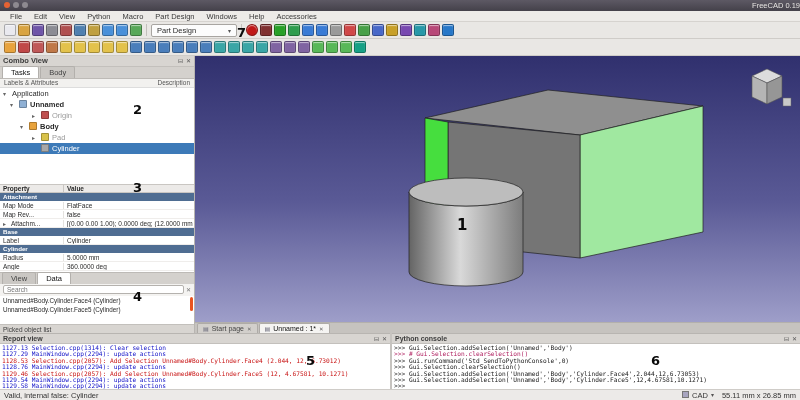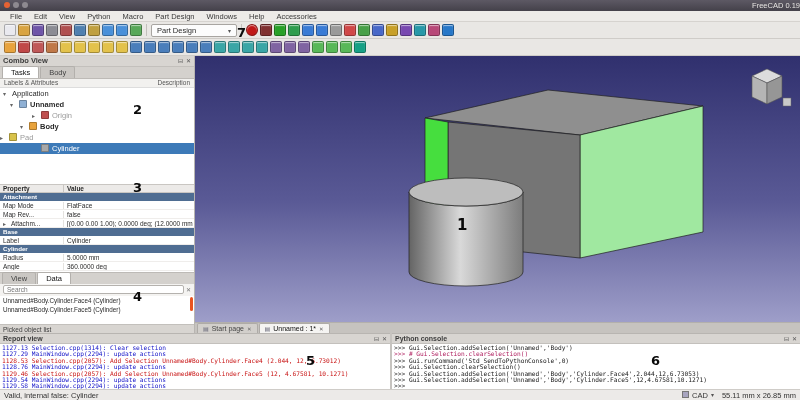--- a/index.html
+++ b/index.html
@@ -226,21 +226,21 @@
     <div class="trow dim" style="padding-left:32px">
       <span class="exp">▸</span>
       <span class="ticon" style="background: rgb(192, 80, 80);"></span>
       <span>Origin</span>
     </div>
     <div class="trow" style="padding-left:20px">
       <span class="exp">▾</span>
       <span class="ticon" style="background: rgb(232, 163, 61);"></span>
       <span class="bold">Body</span>
     </div>
-    <div class="trow dim" style="">
+    <div class="trow dim" style="padding-left:32px">
       <span class="exp">▸</span>
       <span class="ticon" style="background: rgb(216, 194, 74);"></span>
       <span>Pad</span>
     </div>
     <div class="trow sel" style="padding-left:32px">
       <span class="exp"></span>
       <span class="ticon" style="background: rgb(168, 168, 168);"></span>
       <span>Cylinder</span>
     </div>
   </div>

